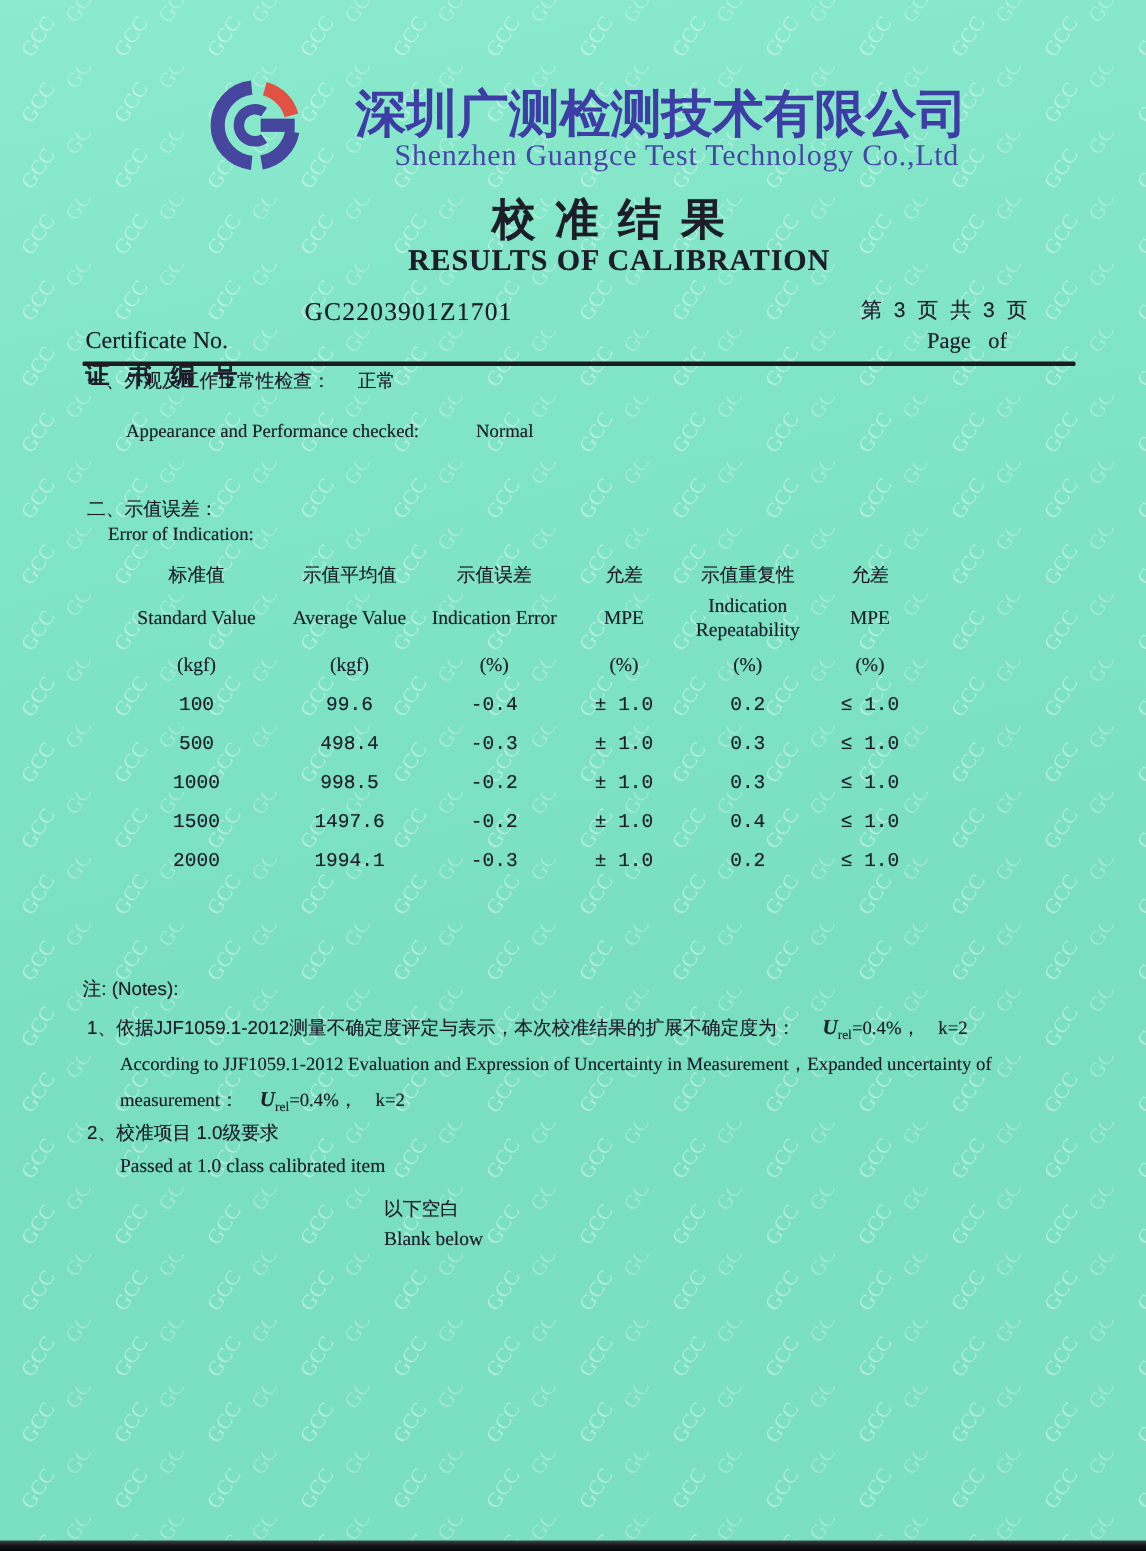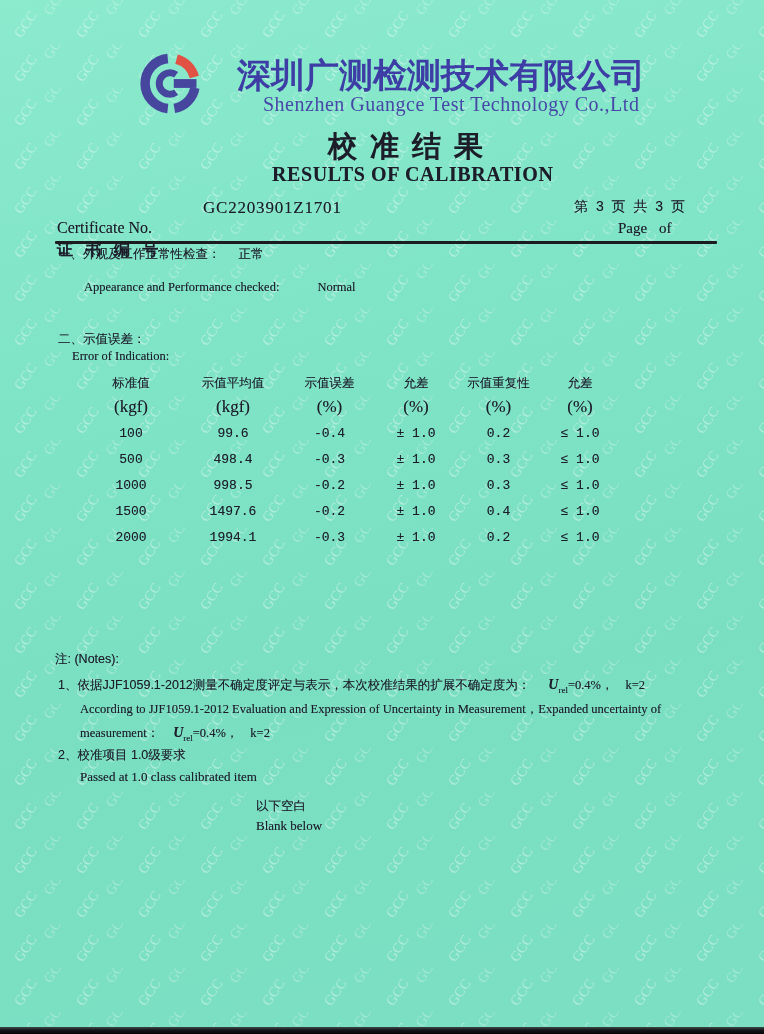--- a/index.html
+++ b/index.html
@@ -42,21 +42,21 @@
   table.results{
     position:absolute;left:80px;top:372px;width:540px;
     border-collapse:collapse;table-layout:fixed;
     font-size:12.5px;color:#1d1d2a;text-shadow:0 0 0.5px rgba(25,25,50,.45);
   }
   table.results td,table.results th{
     padding:0;text-align:center;vertical-align:middle;font-weight:normal;border:none;
   }
   tr.hdr-cn th{font-family:"Liberation Sans","DejaVu Sans",sans-serif;height:22px;}
   tr.hdr-en th{height:36px;font-size:13px;white-space:normal;line-height:1.25;}
-  tr.hdr-unit td{height:26px;font-size:17px;}
+  tr.hdr-unit td{height:26px;font-size:13px;}
   tbody.data td{height:26px;font-size:13px;font-family:Liberation Mono, monospace;}
 
   .notes-label{left:55px;top:651px;font-size:12.5px;}
   .n1-cn{left:58px;top:677px;font-size:12.5px;}
   .n1-en1{left:80px;top:701px;font-size:12.5px;}
   .n1-en2{left:80px;top:725px;font-size:12.5px;}
   .n2-cn{left:58px;top:747px;font-size:12.5px;}
   .n2-en{left:80px;top:769px;font-size:13px;}
   .usym{font-style:italic;font-weight:bold;font-size:14px;}
   .usub{font-size:9px;}
@@ -124,20 +124,28 @@
     </colgroup>
     <thead>
       <tr class="hdr-cn">
         <th>标准值</th>
         <th>示值平均值</th>
         <th>示值误差</th>
         <th>允差</th>
         <th>示值重复性</th>
         <th>允差</th>
       </tr>
+      <tr class="hdr-en">
+        <th>Standard Value</th>
+        <th>Average Value</th>
+        <th>Indication Error</th>
+        <th>MPE</th>
+        <th>Indication Repeatability</th>
+        <th>MPE</th>
+      </tr>
       <tr class="hdr-unit">
         <td>(kgf)</td>
         <td>(kgf)</td>
         <td>(%)</td>
         <td>(%)</td>
         <td>(%)</td>
         <td>(%)</td>
       </tr>
     </thead>
     <tbody class="data">

